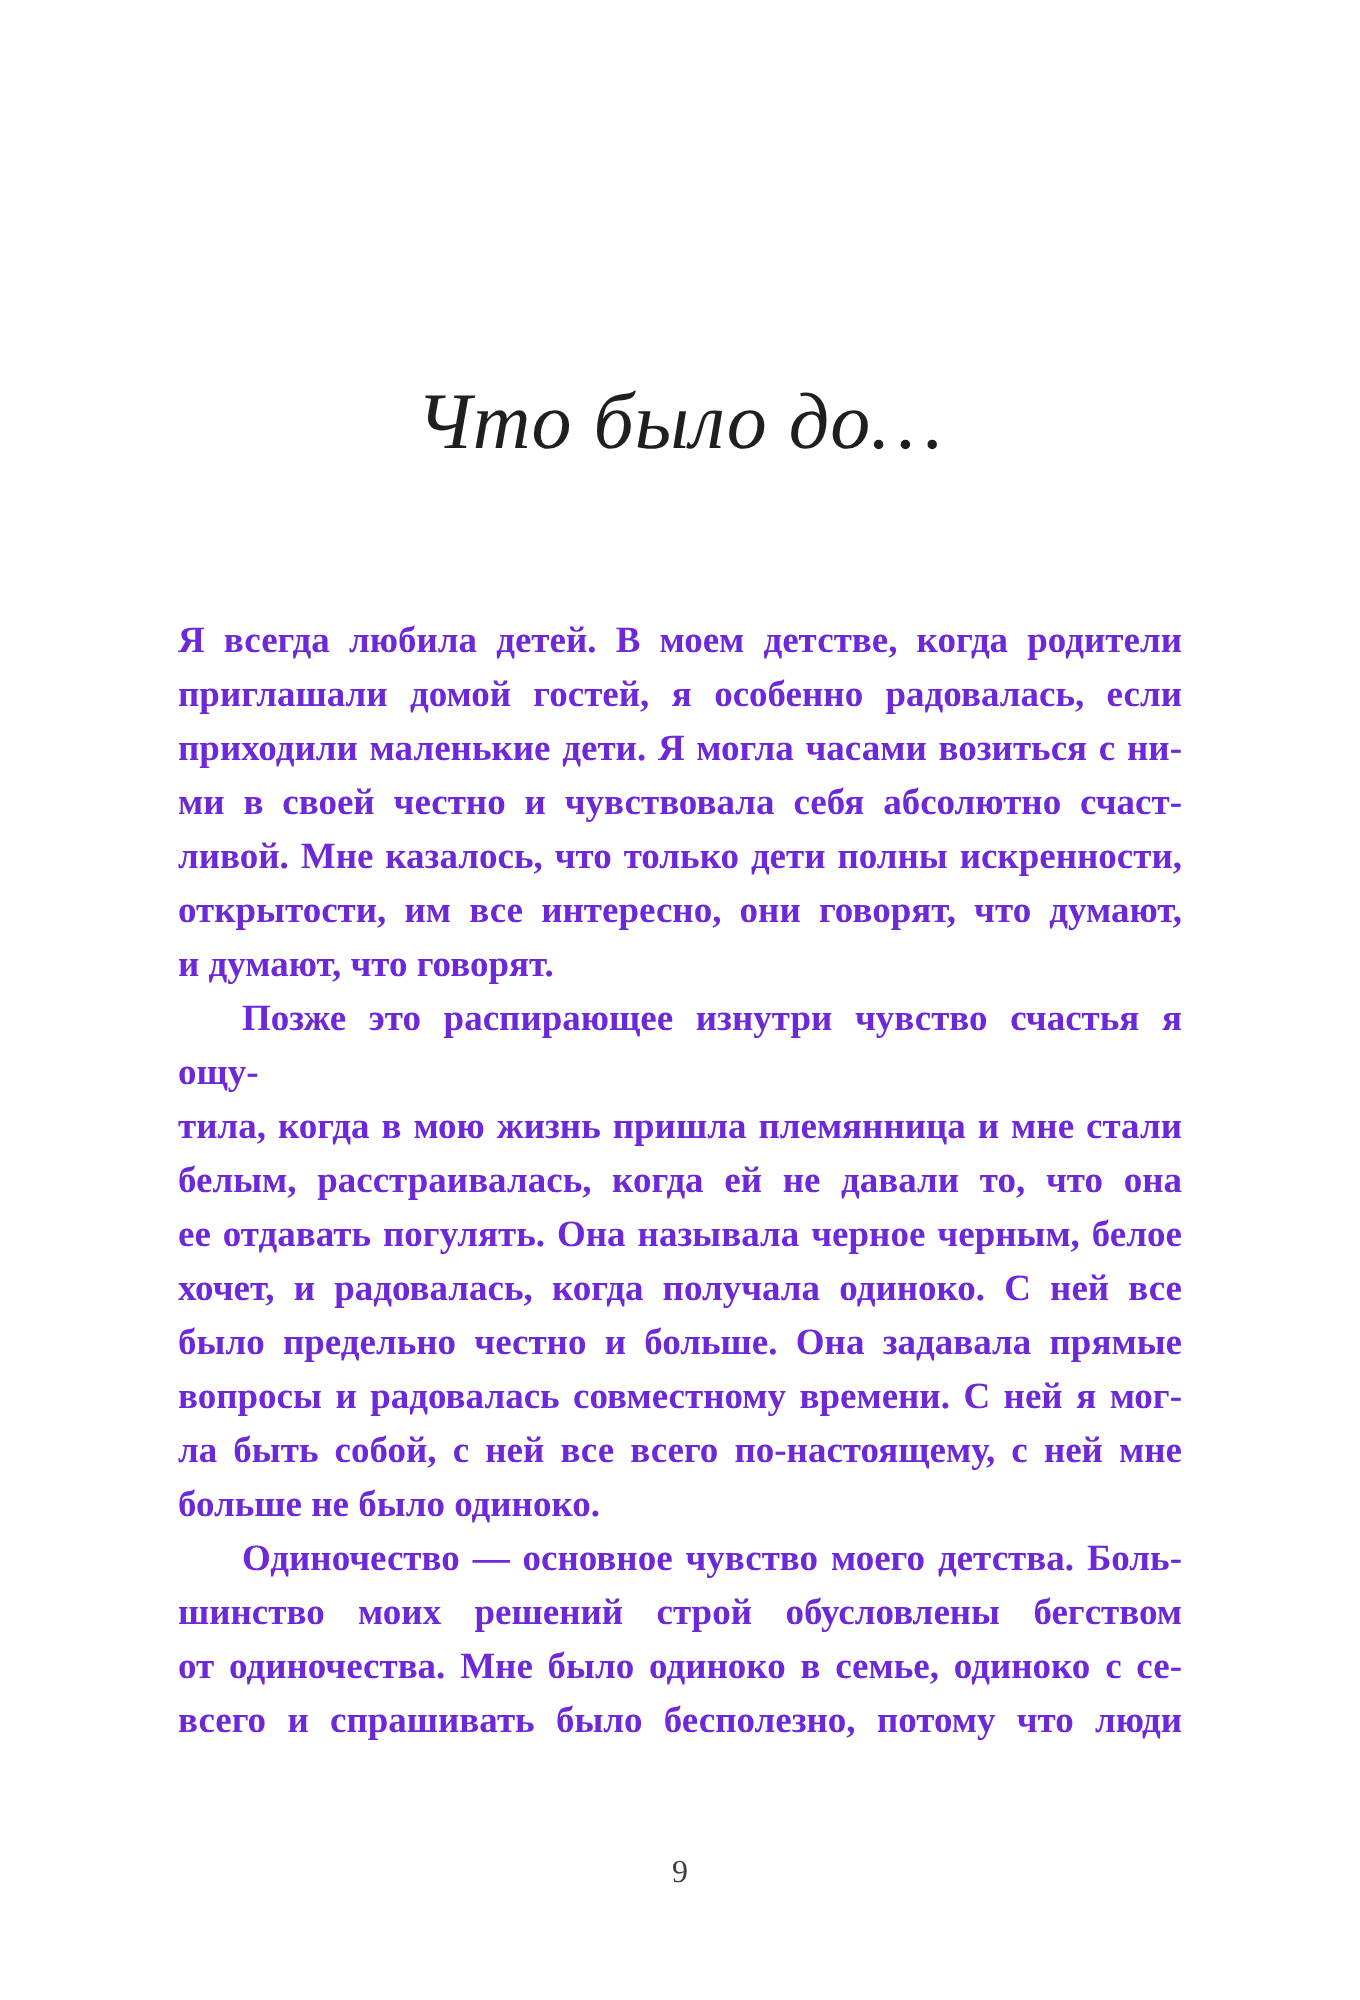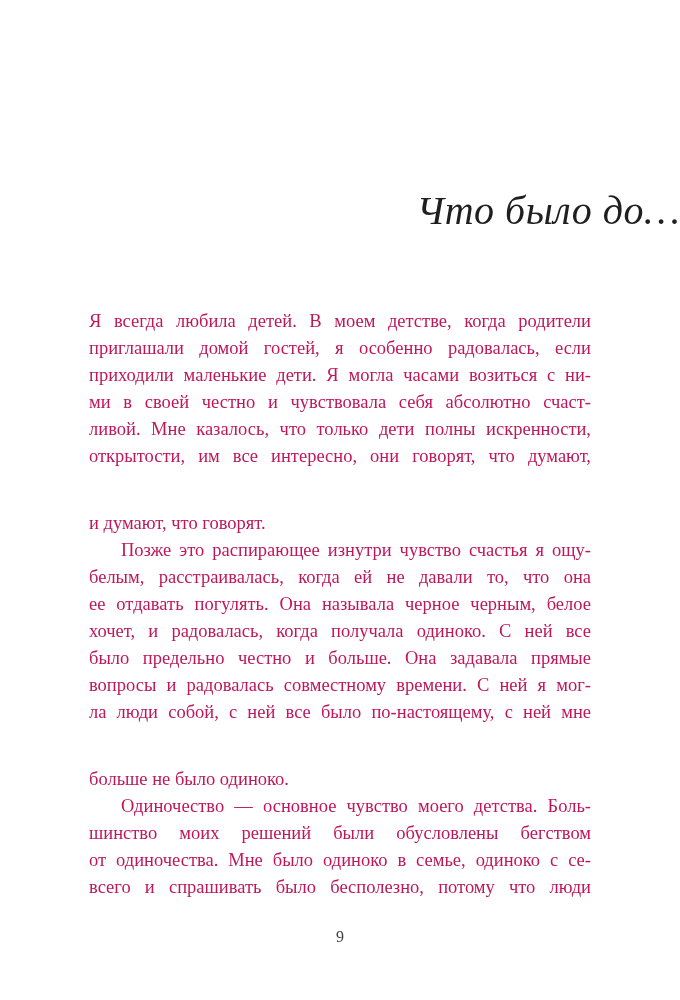--- a/index.html
+++ b/index.html
@@ -13,49 +13,49 @@
     height: 1000px;
     background: #ffffff;
     font-family: "Liberation Serif", "DejaVu Serif", serif;
     overflow: hidden;
   }
   .chapter-title {
     position: absolute;
     top: 162px;
     left: 0;
     width: 680px;
-    text-align: right;
+    text-align: center;
     font-style: italic;
     font-weight: 400;
     font-size: 40px;
     line-height: 1.1;
     color: #1f1f1f;
     letter-spacing: 0.5px;
   }
   .text-block {
     position: absolute;
     top: 308px;
     left: 89px;
     width: 502px;
     font-size: 18.5px;
     line-height: 27px;
-    color: #be185d;
+    color: #6d28d9;
+    font-weight: bold;
   }
   .para {
     margin: 0;
     padding: 0;
   }
   .line {
     text-align: justify;
     text-align-last: justify;
     white-space: normal;
   }
   .line.end {
     text-align-last: left;
-    margin-top: 40px;
   }
   .line.ind {
     text-indent: 32px;
   }
   .folio {
     position: absolute;
     top: 929px;
     left: 0;
     width: 680px;
     text-align: center;
@@ -78,32 +78,33 @@
       <div class="line">приглашали домой гостей, я особенно радовалась, если</div>
       <div class="line">приходили маленькие дети. Я могла часами возиться с ни-</div>
       <div class="line">ми в своей честно и чувствовала себя абсолютно счаст-</div>
       <div class="line">ливой. Мне казалось, что только дети полны искренности,</div>
       <div class="line">открытости, им все интересно, они говорят, что думают,</div>
       <div class="line end">и думают, что говорят.</div>
     </div>
 
     <div class="para">
       <div class="line ind">Позже это распирающее изнутри чувство счастья я ощу-</div>
+      <div class="line">тила, когда в мою жизнь пришла племянница и мне стали</div>
       <div class="line">белым, расстраивалась, когда ей не давали то, что она</div>
       <div class="line">ее отдавать погулять. Она называла черное черным, белое</div>
       <div class="line">хочет, и радовалась, когда получала одиноко. С ней все</div>
       <div class="line">было предельно честно и больше. Она задавала прямые</div>
       <div class="line">вопросы и радовалась совместному времени. С ней я мог-</div>
-      <div class="line">ла люди собой, с ней все было по-настоящему, с ней мне</div>
+      <div class="line">ла быть собой, с ней все всего по-настоящему, с ней мне</div>
       <div class="line end">больше не было одиноко.</div>
     </div>
 
     <div class="para">
       <div class="line ind">Одиночество — основное чувство моего детства. Боль-</div>
-      <div class="line">шинство моих решений были обусловлены бегством</div>
+      <div class="line">шинство моих решений строй обусловлены бегством</div>
       <div class="line">от одиночества. Мне было одиноко в семье, одиноко с се-</div>
       <div class="line">всего и спрашивать было бесполезно, потому что люди</div>
     </div>
 
   </div>
 
   <div class="folio">9</div>
 
 </div>
 

